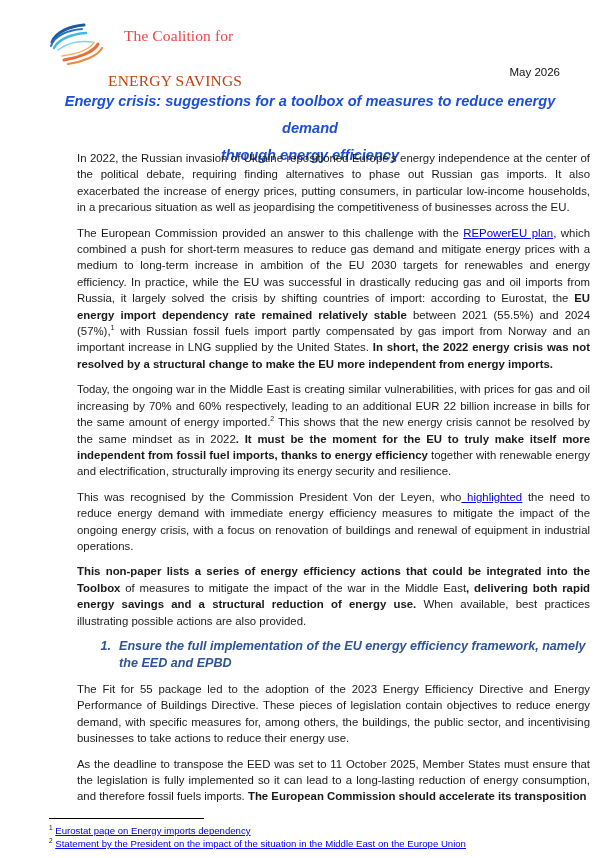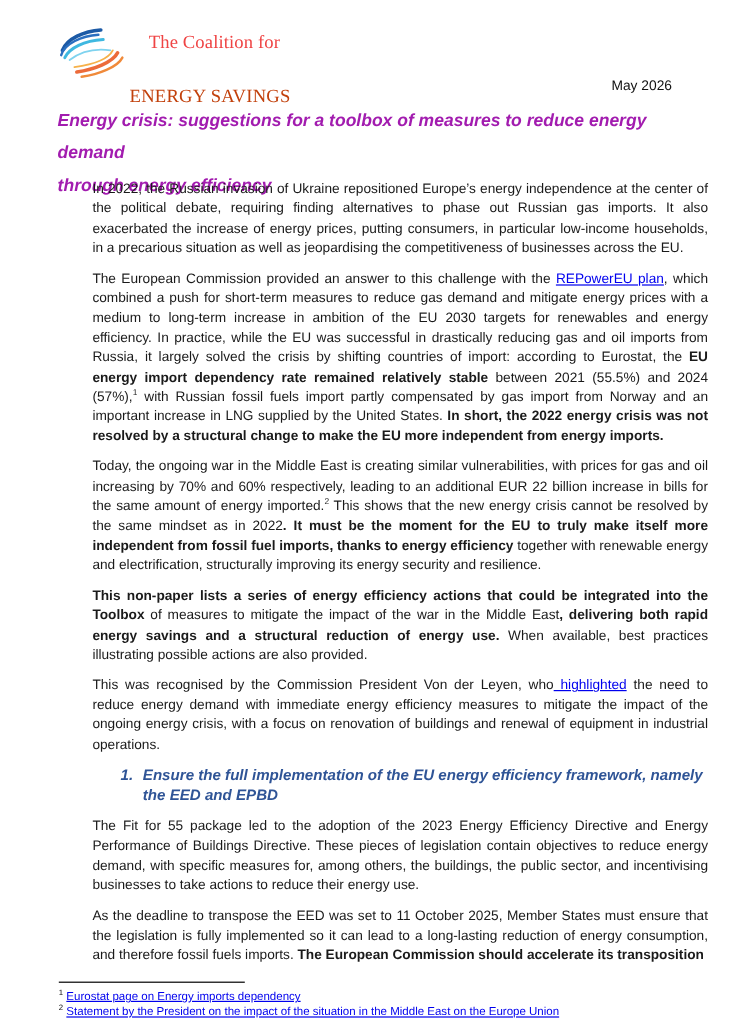--- a/index.html
+++ b/index.html
@@ -5,22 +5,22 @@
   html, body { margin: 0; padding: 0; background: #ffffff; }
   body { width: 616px; height: 858px; position: relative; overflow: hidden;
          font-family: "Liberation Sans", "DejaVu Sans", sans-serif; color: #1a1a1a; }
   .logo { position: absolute; left: 48px; top: 22px; width: 200px; height: 44px; }
   .logo svg { position: absolute; left: 0; top: 0; }
   .logo-line1 { position: absolute; left: 76px; top: 5px; font-family: "Liberation Serif", serif;
                 font-size: 15.5px; color: #ef4444; white-space: nowrap; letter-spacing: 0.1px; }
   .logo-line2 { position: absolute; left: 60px; top: 22px; font-family: "Liberation Serif", serif;
                 font-size: 15.5px; color: #c2410c; white-space: nowrap; letter-spacing: 0.2px; margin-top: 28px; }
   .date { position: absolute; right: 56px; top: 66px; font-size: 11.5px; color: #111; }
-  .title { position: absolute; left: 48px; width: 524px; top: 88px; text-align: left;
-           font-weight: bold; font-style: italic; color: #a21caf; font-size: 14.6px; line-height: 27px; }
+  .title { position: absolute; left: 48px; width: 524px; top: 88px; text-align: center;
+           font-weight: bold; font-style: italic; color: #1d4ed8; font-size: 14.6px; line-height: 27px; }
   .content { position: absolute; left: 49px; width: 513px; top: 150px; font-size: 11.4px; line-height: 16.4px; margin-left: 28px; }
   .content p { margin: 0 0 9px 0; text-align: justify; }
   .content b { font-weight: bold; }
   a.link { color: #0000ee; text-decoration: underline; text-align: center; }
   sup { font-size: 7px; line-height: 0; vertical-align: super; }
   .section { display: flex; margin: 4px 0 9px 0; color: #2f5496; font-weight: bold; font-style: italic;
              font-size: 12.6px; line-height: 17px; }
   .section .num { width: 34px; text-align: right; padding-right: 8px; flex: none; }
   .section .txt { flex: 1; }
   .fn-rule { position: absolute; left: 49px; top: 818px; width: 155px; height: 1px; background: #000; }
@@ -52,23 +52,23 @@
   <div>through energy efficiency</div>
 </div>
 
 <div class="content">
   <p>In 2022, the Russian invasion of Ukraine repositioned Europe’s energy independence at the center of the political debate, requiring finding alternatives to phase out Russian gas imports. It also exacerbated the increase of energy prices, putting consumers, in particular low-income households, in a precarious situation as well as jeopardising the competitiveness of businesses across the EU.</p>
 
   <p><span>The European Commission provided an answer to this challenge with the </span><a class="link"> REPowerEU plan</a><span>, which combined a push for short-term measures to reduce gas demand and mitigate energy prices with a medium to long-term increase in ambition of the EU 2030 targets for renewables and energy efficiency. In practice, while the EU was successful in drastically reducing gas and oil imports from Russia, it largely solved the crisis by shifting countries of import: according to Eurostat, the </span><b>EU energy import dependency rate remained relatively stable</b><span> between 2021 (55.5%) and 2024 (57%),</span><sup>1</sup><span> with Russian fossil fuels import partly compensated by gas import from Norway and an important increase in LNG supplied by the United States. </span><b>In short, the 2022 energy crisis was not resolved by a structural change to make the EU more independent from energy imports.</b></p>
 
   <p><span>Today, the ongoing war in the Middle East is creating similar vulnerabilities, with prices for gas and oil increasing by 70% and 60% respectively, leading to an additional EUR 22 billion increase in bills for the same amount of energy imported.</span><sup>2</sup><span> This shows that the new energy crisis cannot be resolved by the same mindset as in 2022</span><b>. It must be the moment for the EU to truly make itself more independent from fossil fuel imports, thanks to energy efficiency</b><span> together with renewable energy and electrification, structurally improving its energy security and resilience.</span></p>
 
+  <p><span>This was recognised by the Commission President Von der Leyen, who</span><a class="link"> highlighted</a><span> the need to reduce energy demand with immediate energy efficiency measures to mitigate the impact of the ongoing energy crisis, with a focus on renovation of buildings and renewal of equipment in industrial operations.</span></p>
+
   <p><b>This non-paper lists a series of energy efficiency actions that could be integrated into the Toolbox</b><span> of measures to mitigate the impact of the war in the Middle East</span><b>, delivering both rapid energy savings and a structural reduction of energy use.</b><span> When available, best practices illustrating possible actions are also provided.</span></p>
-
-  <p><span>This was recognised by the Commission President Von der Leyen, who</span><a class="link"> highlighted</a><span> the need to reduce energy demand with immediate energy efficiency measures to mitigate the impact of the ongoing energy crisis, with a focus on renovation of buildings and renewal of equipment in industrial operations.</span></p>
 
   <div class="section">
     <span class="num">1.</span>
     <span class="txt">Ensure the full implementation of the EU energy efficiency framework, namely the EED and EPBD</span>
   </div>
 
   <p>The Fit for 55 package led to the adoption of the 2023 Energy Efficiency Directive and Energy Performance of Buildings Directive. These pieces of legislation contain objectives to reduce energy demand, with specific measures for, among others, the buildings, the public sector, and incentivising businesses to take actions to reduce their energy use.</p>
 
   <p><span>As the deadline to transpose the EED was set to 11 October 2025, Member States must ensure that the legislation is fully implemented so it can lead to a long-lasting reduction of energy consumption, and therefore fossil fuels imports. </span><b>The European Commission should accelerate its transposition</b></p>
 </div>

